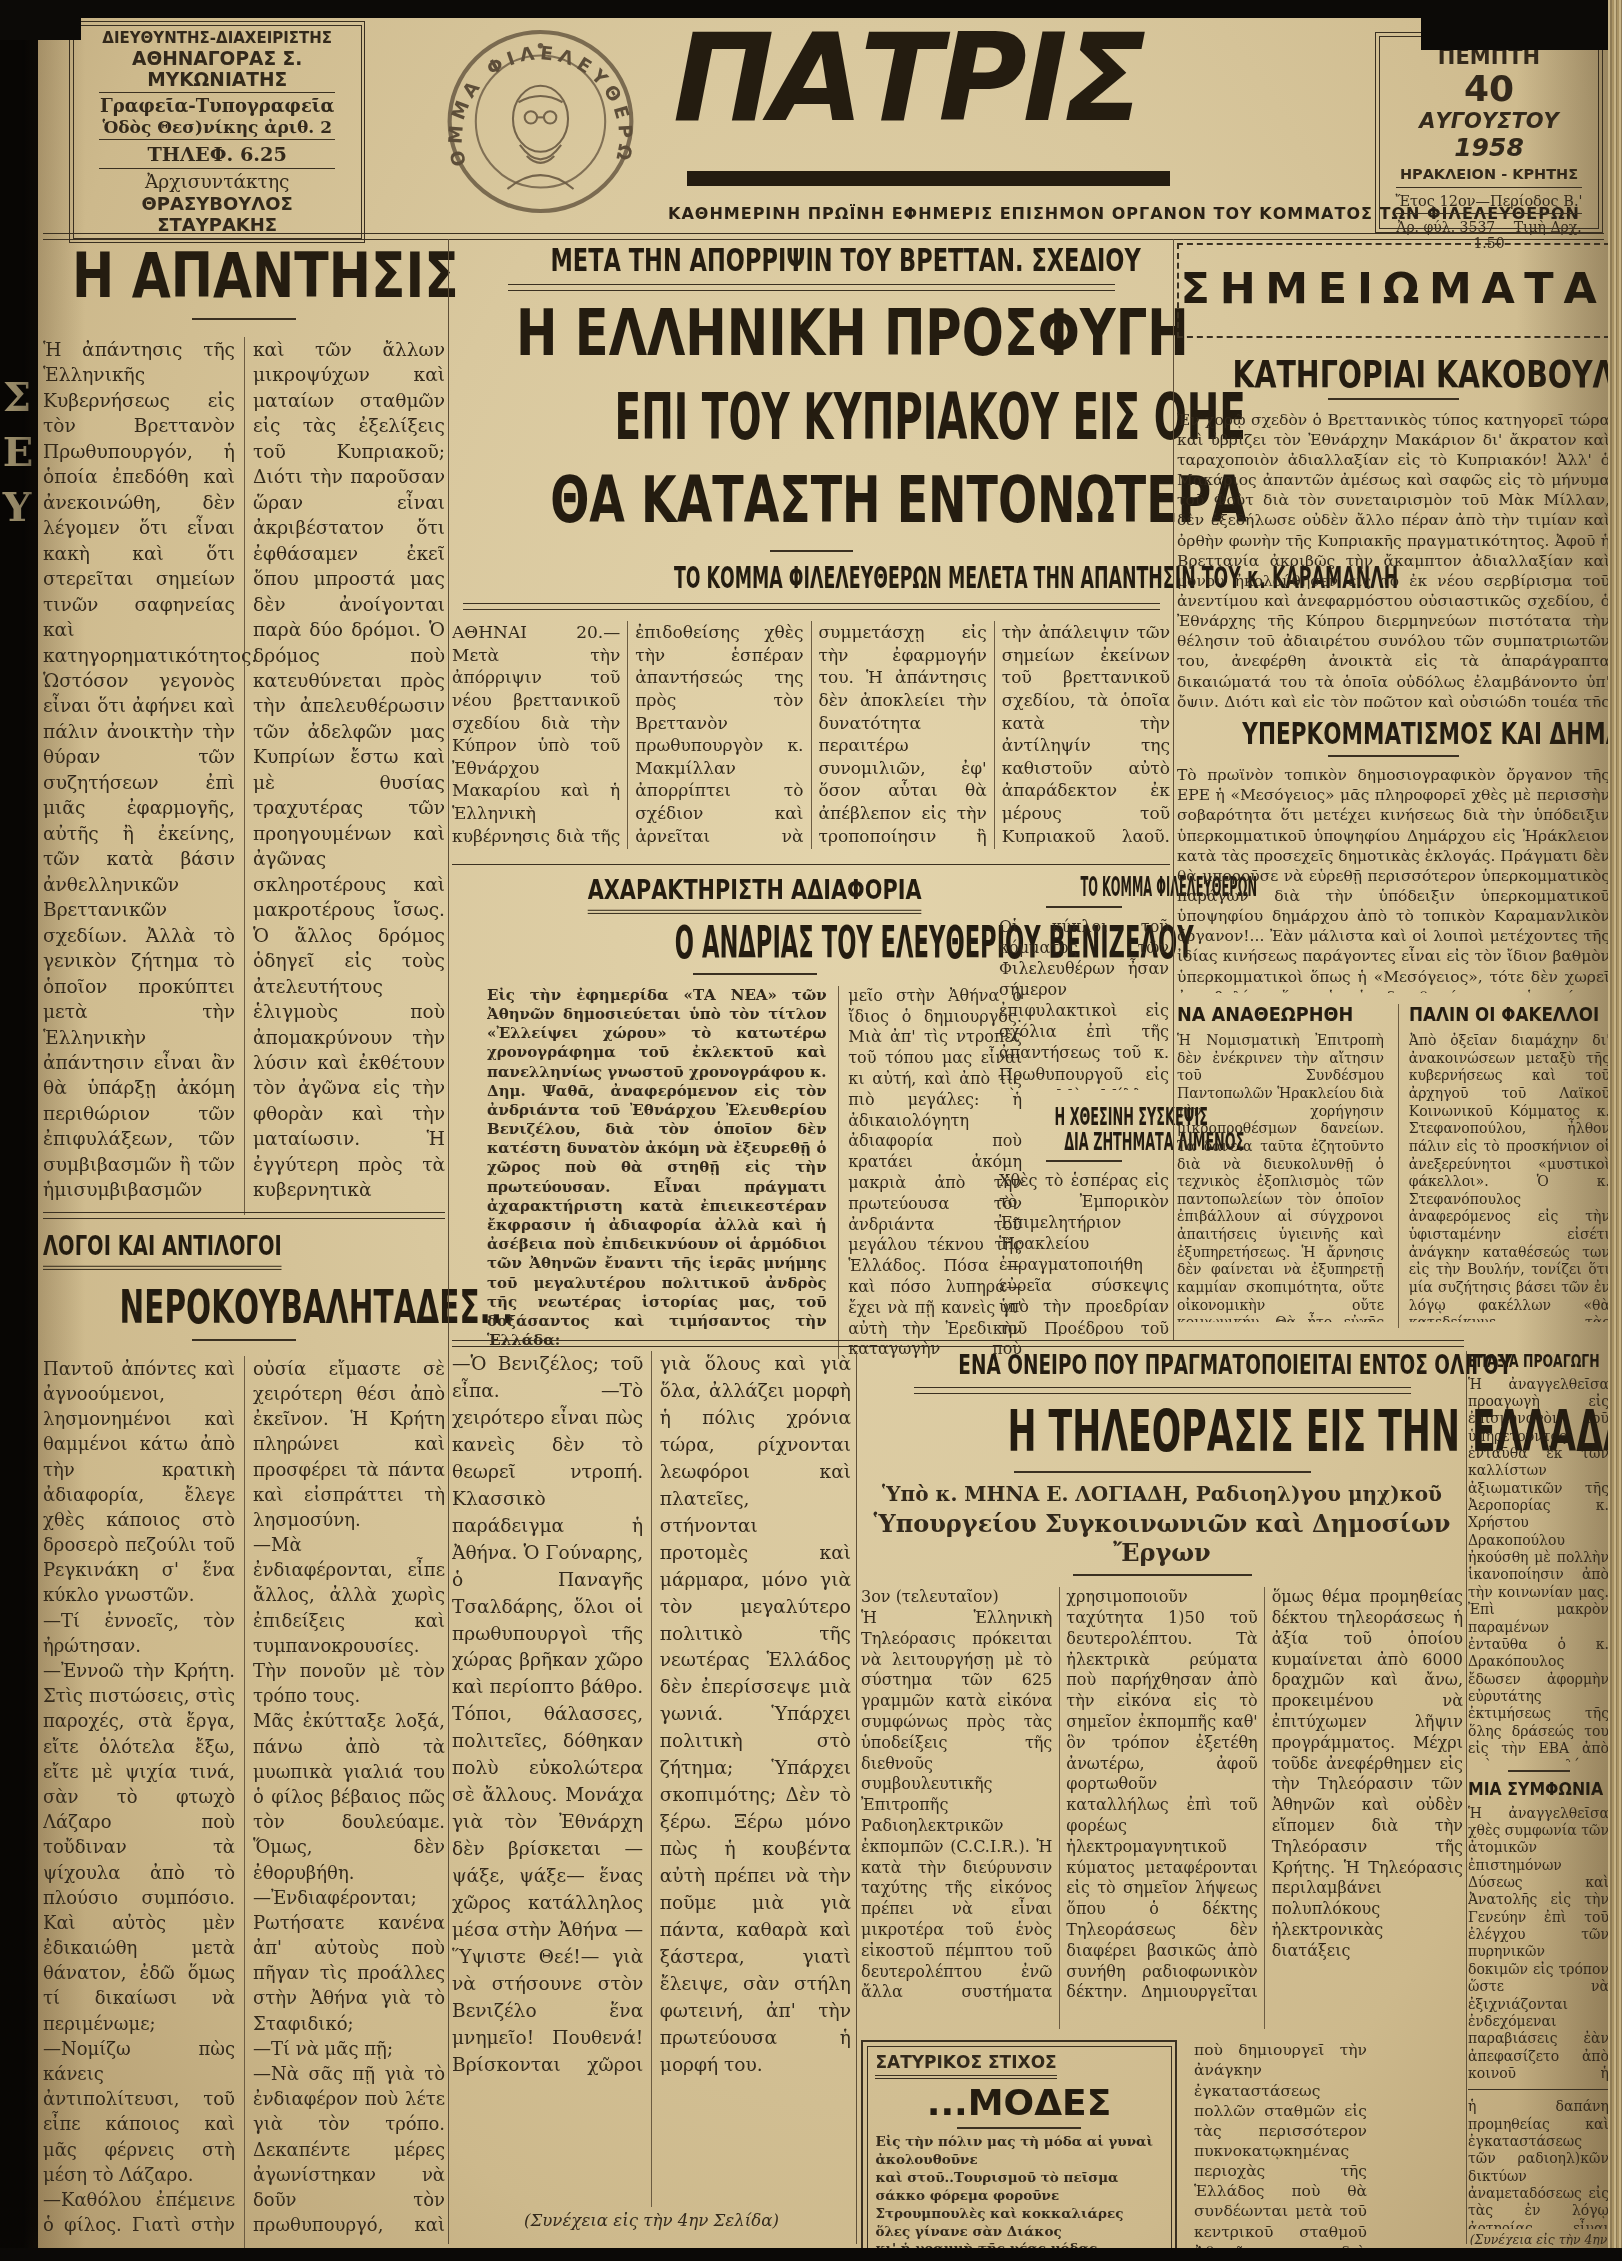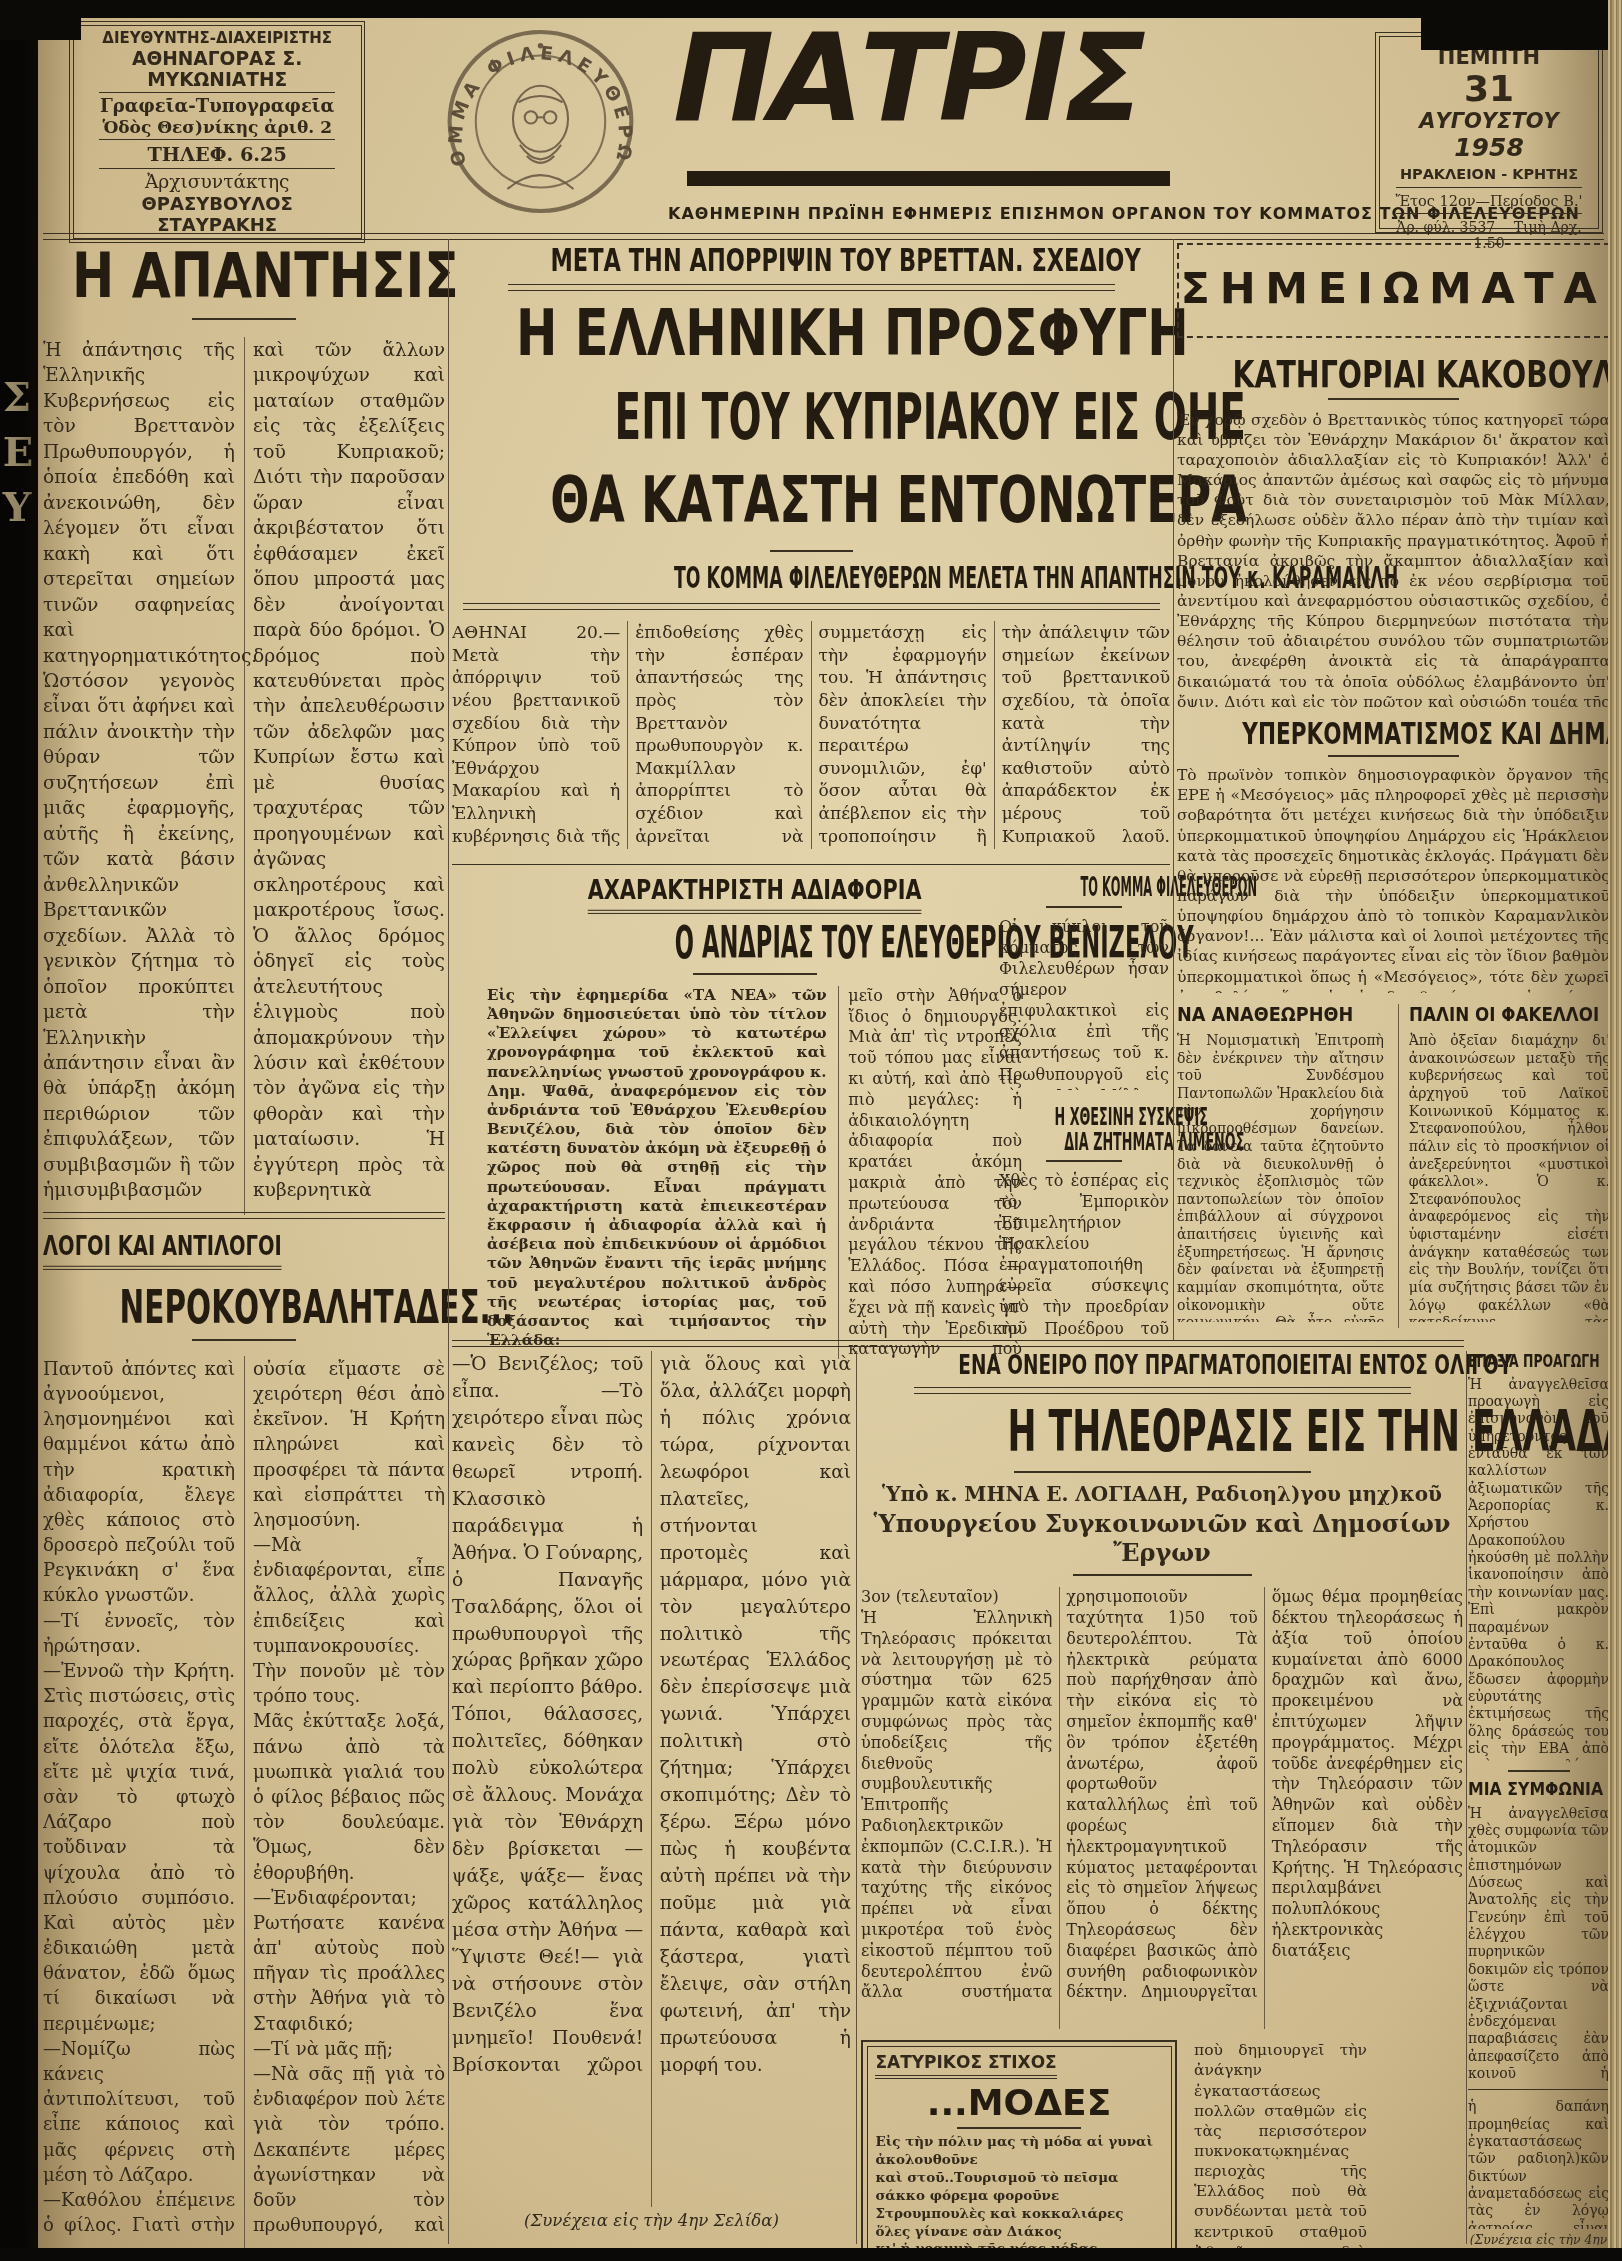--- a/index.html
+++ b/index.html
@@ -184,21 +184,21 @@
       <circle cx="166" cy="36" r="4" fill="#6a5a43"></circle>
     </svg>
   </div>
 
   <div class="abs brand-title sans b">ΠΑΤΡΙΣ</div>
   <div class="abs brand-bar"></div>
   <div class="abs brand-sub sans b nowrap">ΚΑΘΗΜΕΡΙΝΗ ΠΡΩΪΝΗ ΕΦΗΜΕΡΙΣ ΕΠΙΣΗΜΟΝ ΟΡΓΑΝΟΝ ΤΟΥ ΚΟΜΜΑΤΟΣ ΤΩΝ ΦΙΛΕΛΕΥΘΕΡΩΝ</div>
 
   <div class="abs datebox">
     <div class="sans b" style="font-size:21px;margin-top:4.1px">ΠΕΜΠΤΗ</div>
-    <div class="sans b" style="font-size:36px;line-height:1.1">31</div>
+    <div class="sans b" style="font-size:36px;line-height:1.1">40</div>
     <div class="sans b" style="font-size:21px;font-style:italic">ΑΥΓΟΥΣΤΟΥ</div>
     <div class="sans b" style="font-size:25px;font-style:italic">1958</div>
     <div class="sans b" style="font-size:14.5px;margin-top:4.1px">ΗΡΑΚΛΕΙΟΝ - ΚΡΗΤΗΣ</div>
     <div class="db-hr"></div>
     <div style="font-size:14.5px">Ἔτος 12ον—Περίοδος Β.'</div>
     <div class="db-hr"></div>
     <div style="font-size:14px">Ἀρ. φύλ. 3537— Τιμὴ Δρχ. 1.50</div>
   </div>
 
   <div class="abs hdr-rule rule2"></div>

